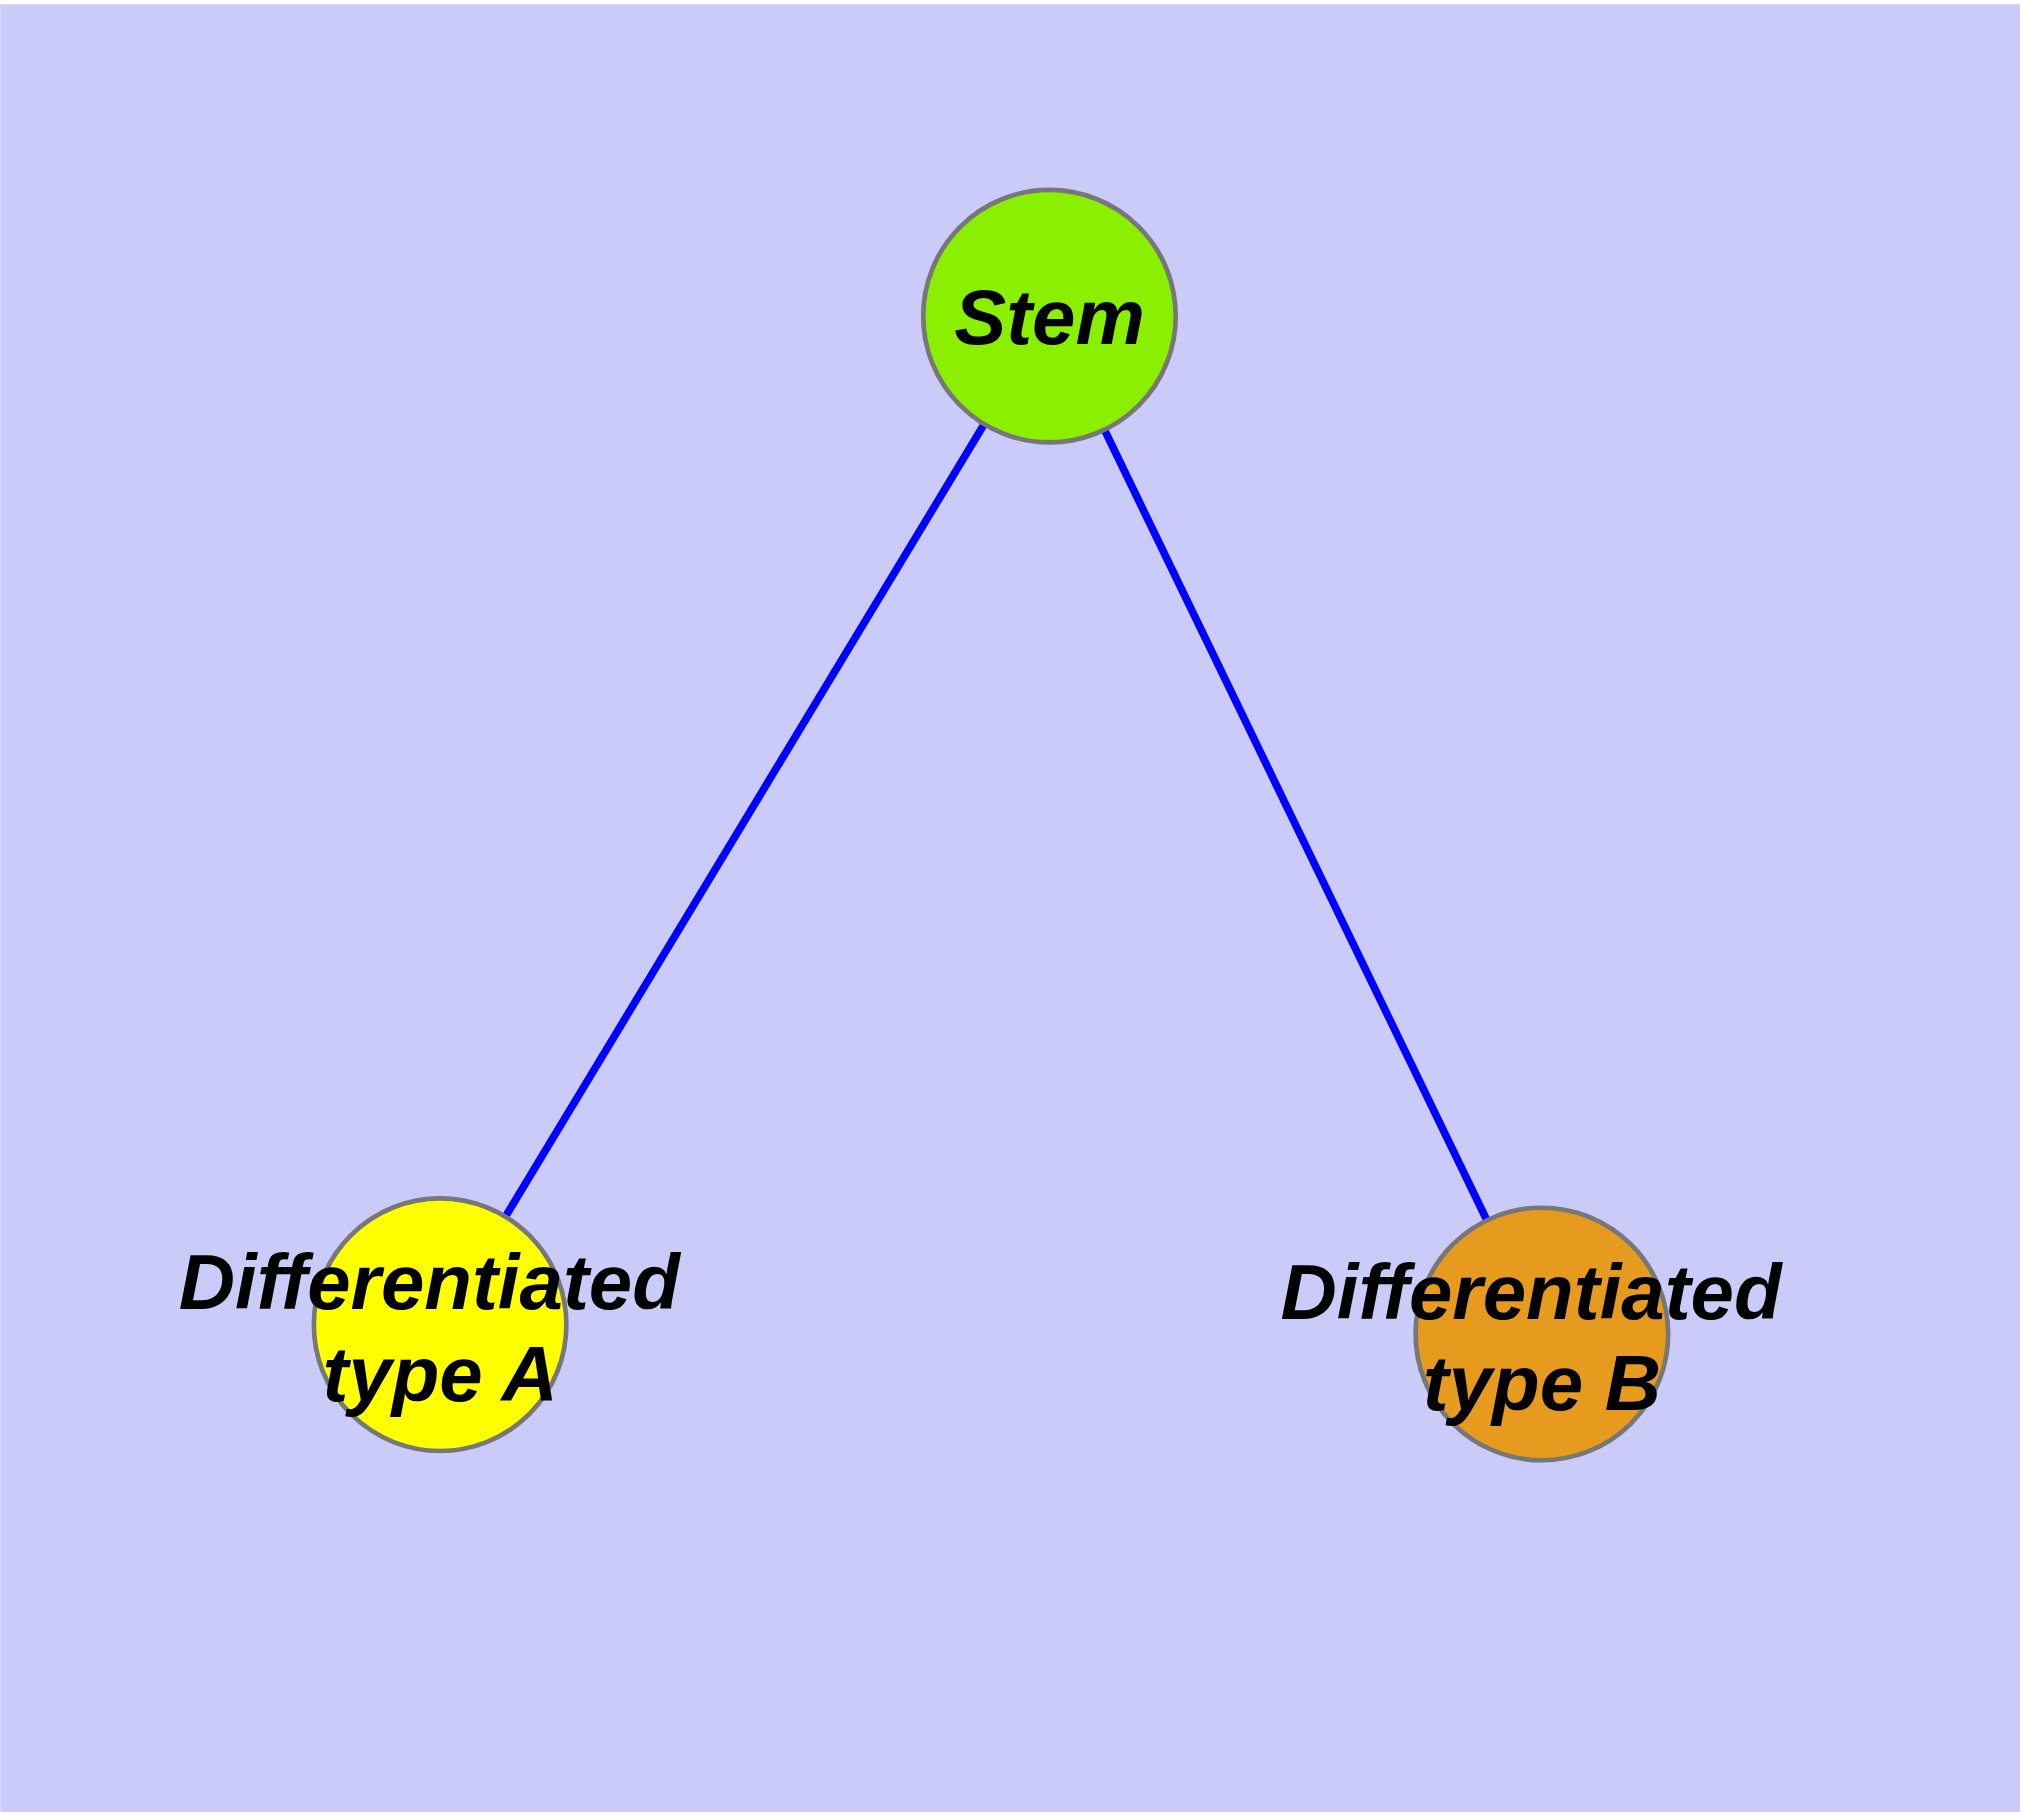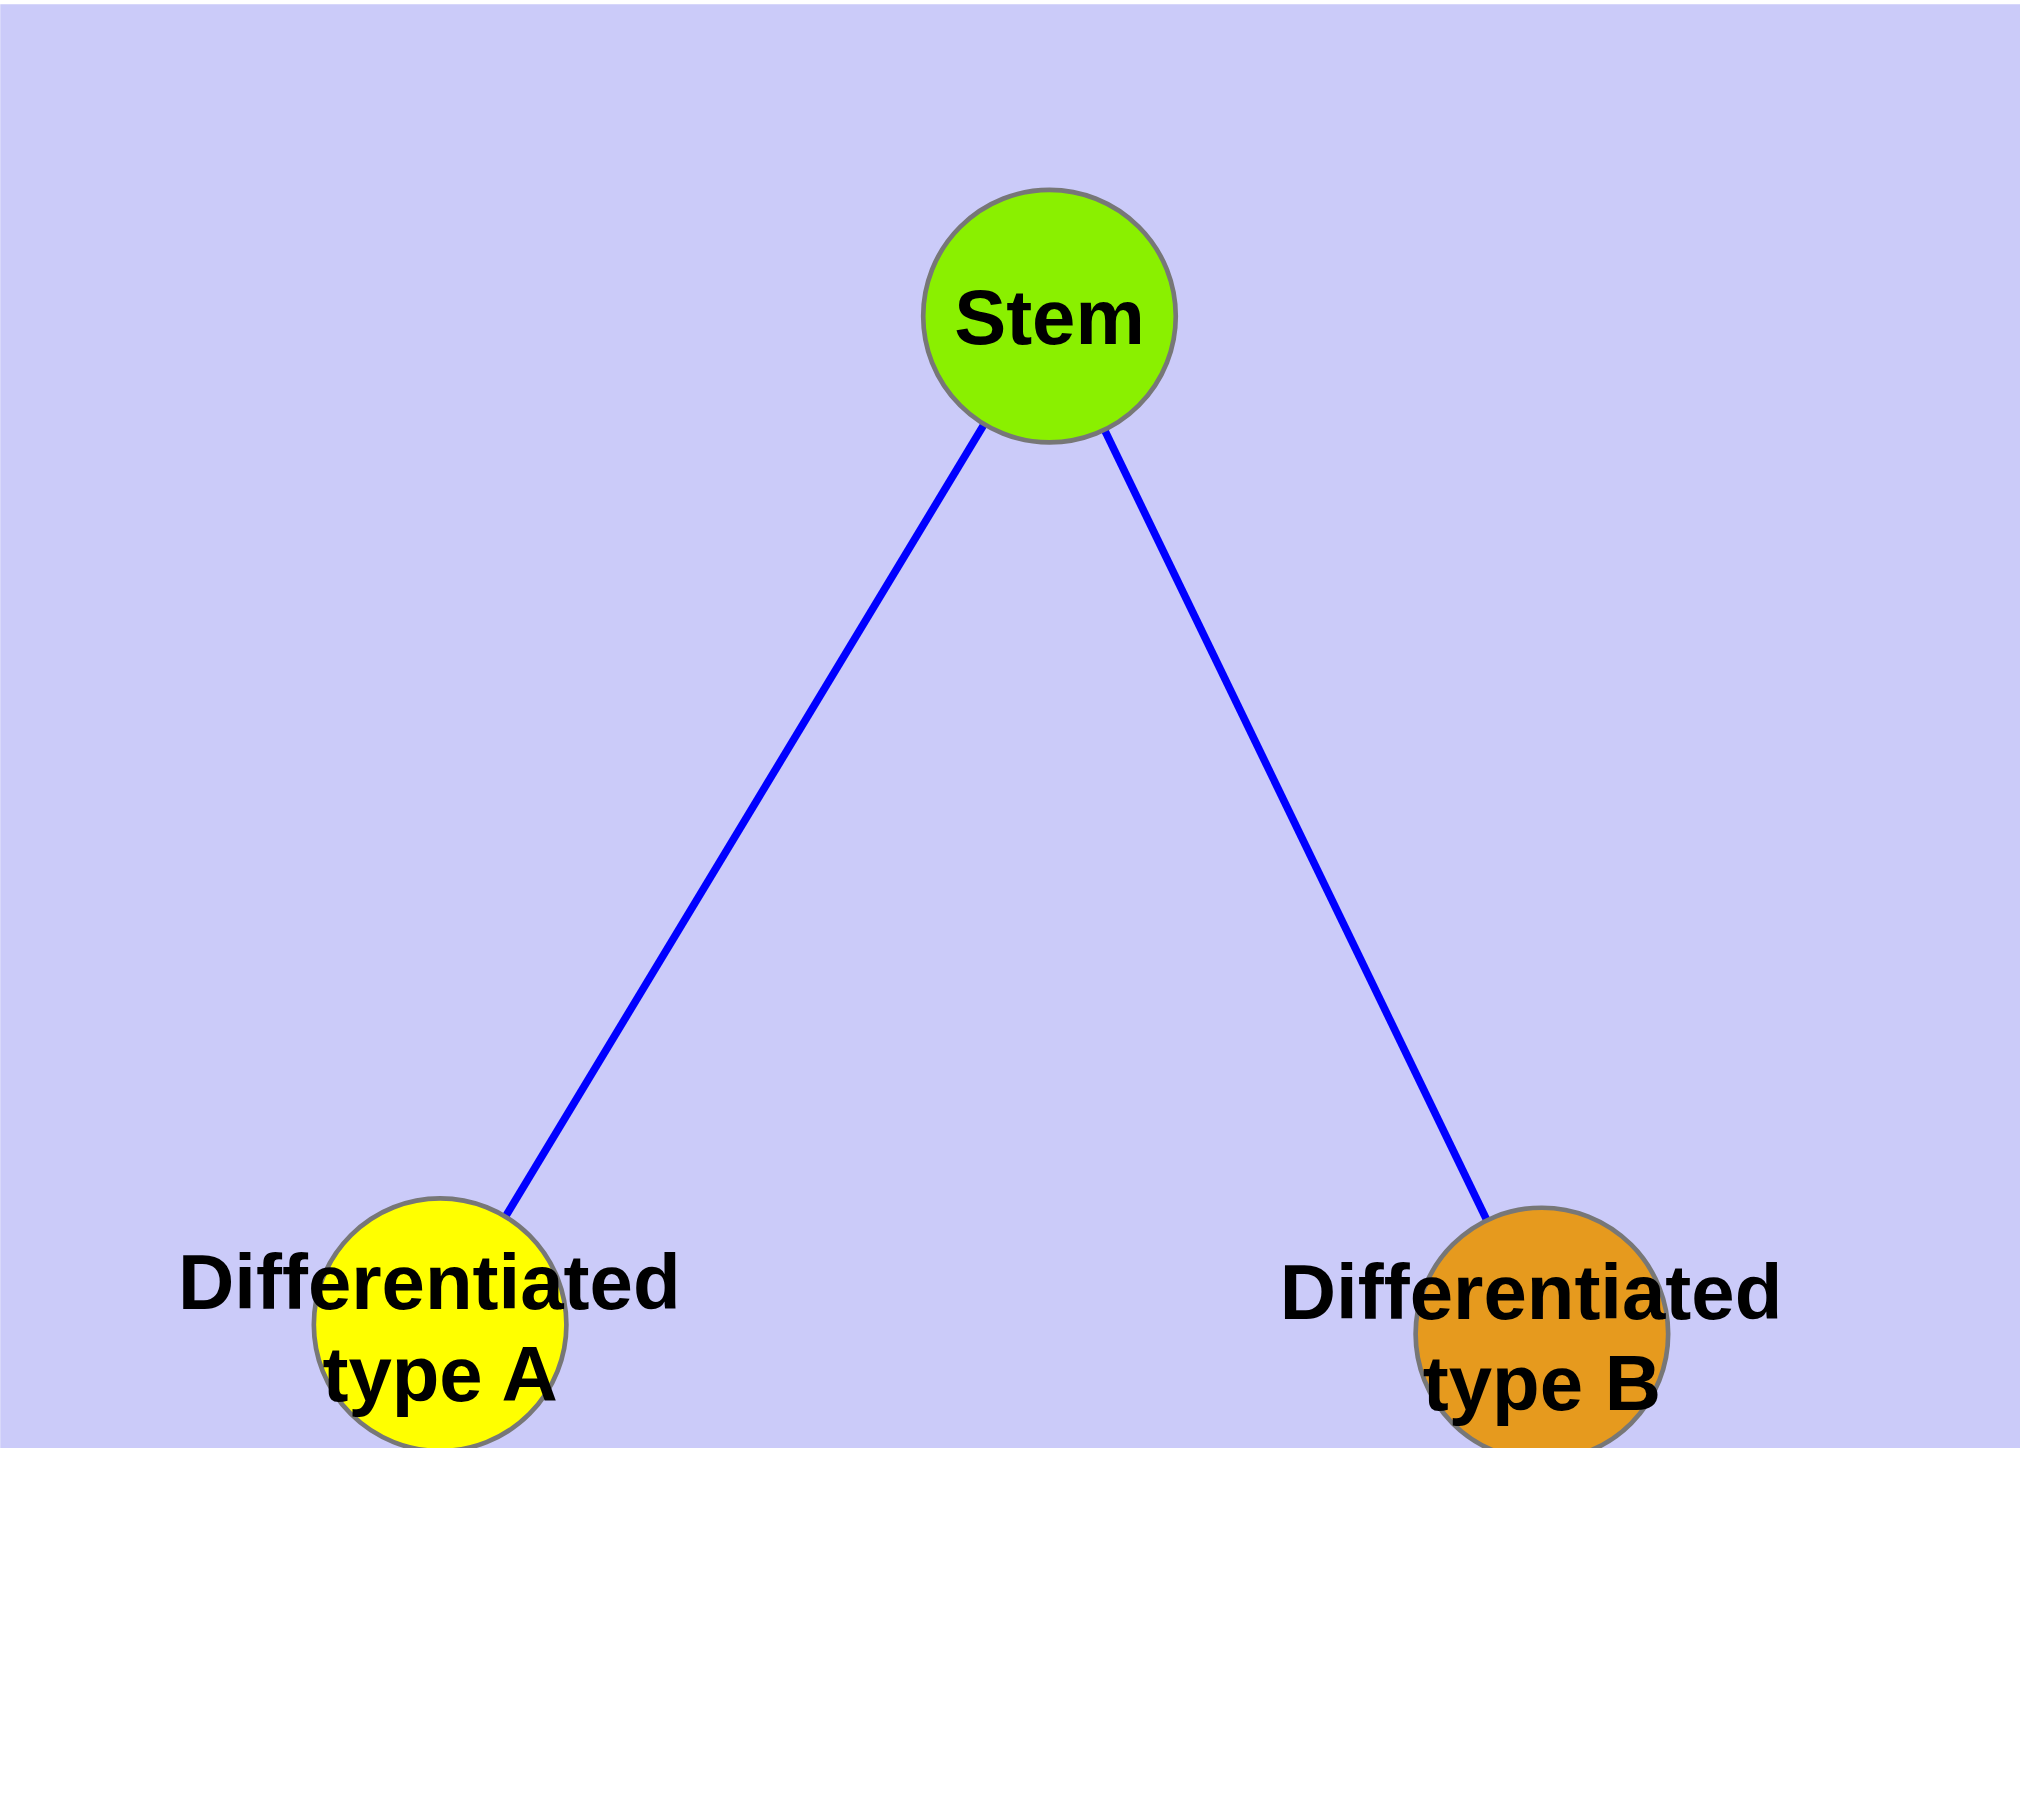--- a/index.html
+++ b/index.html
@@ -3,22 +3,23 @@
 <meta charset="utf-8">
 <style>
   html, body {
     margin: 0;
     padding: 0;
     background: #ffffff;
   }
   .stage {
     position: relative;
     width: 2021px;
-    height: 1448px;
+    height: 1812px;
     background: #ffffff;
+    font-style: italic;
   }
   svg.graph {
     display: block;
     width: 2021px;
     height: 1812px;
     font-family: "Liberation Sans", "DejaVu Sans", sans-serif;
   }
   .edge {
     stroke-width: 9;
     fill: none;

